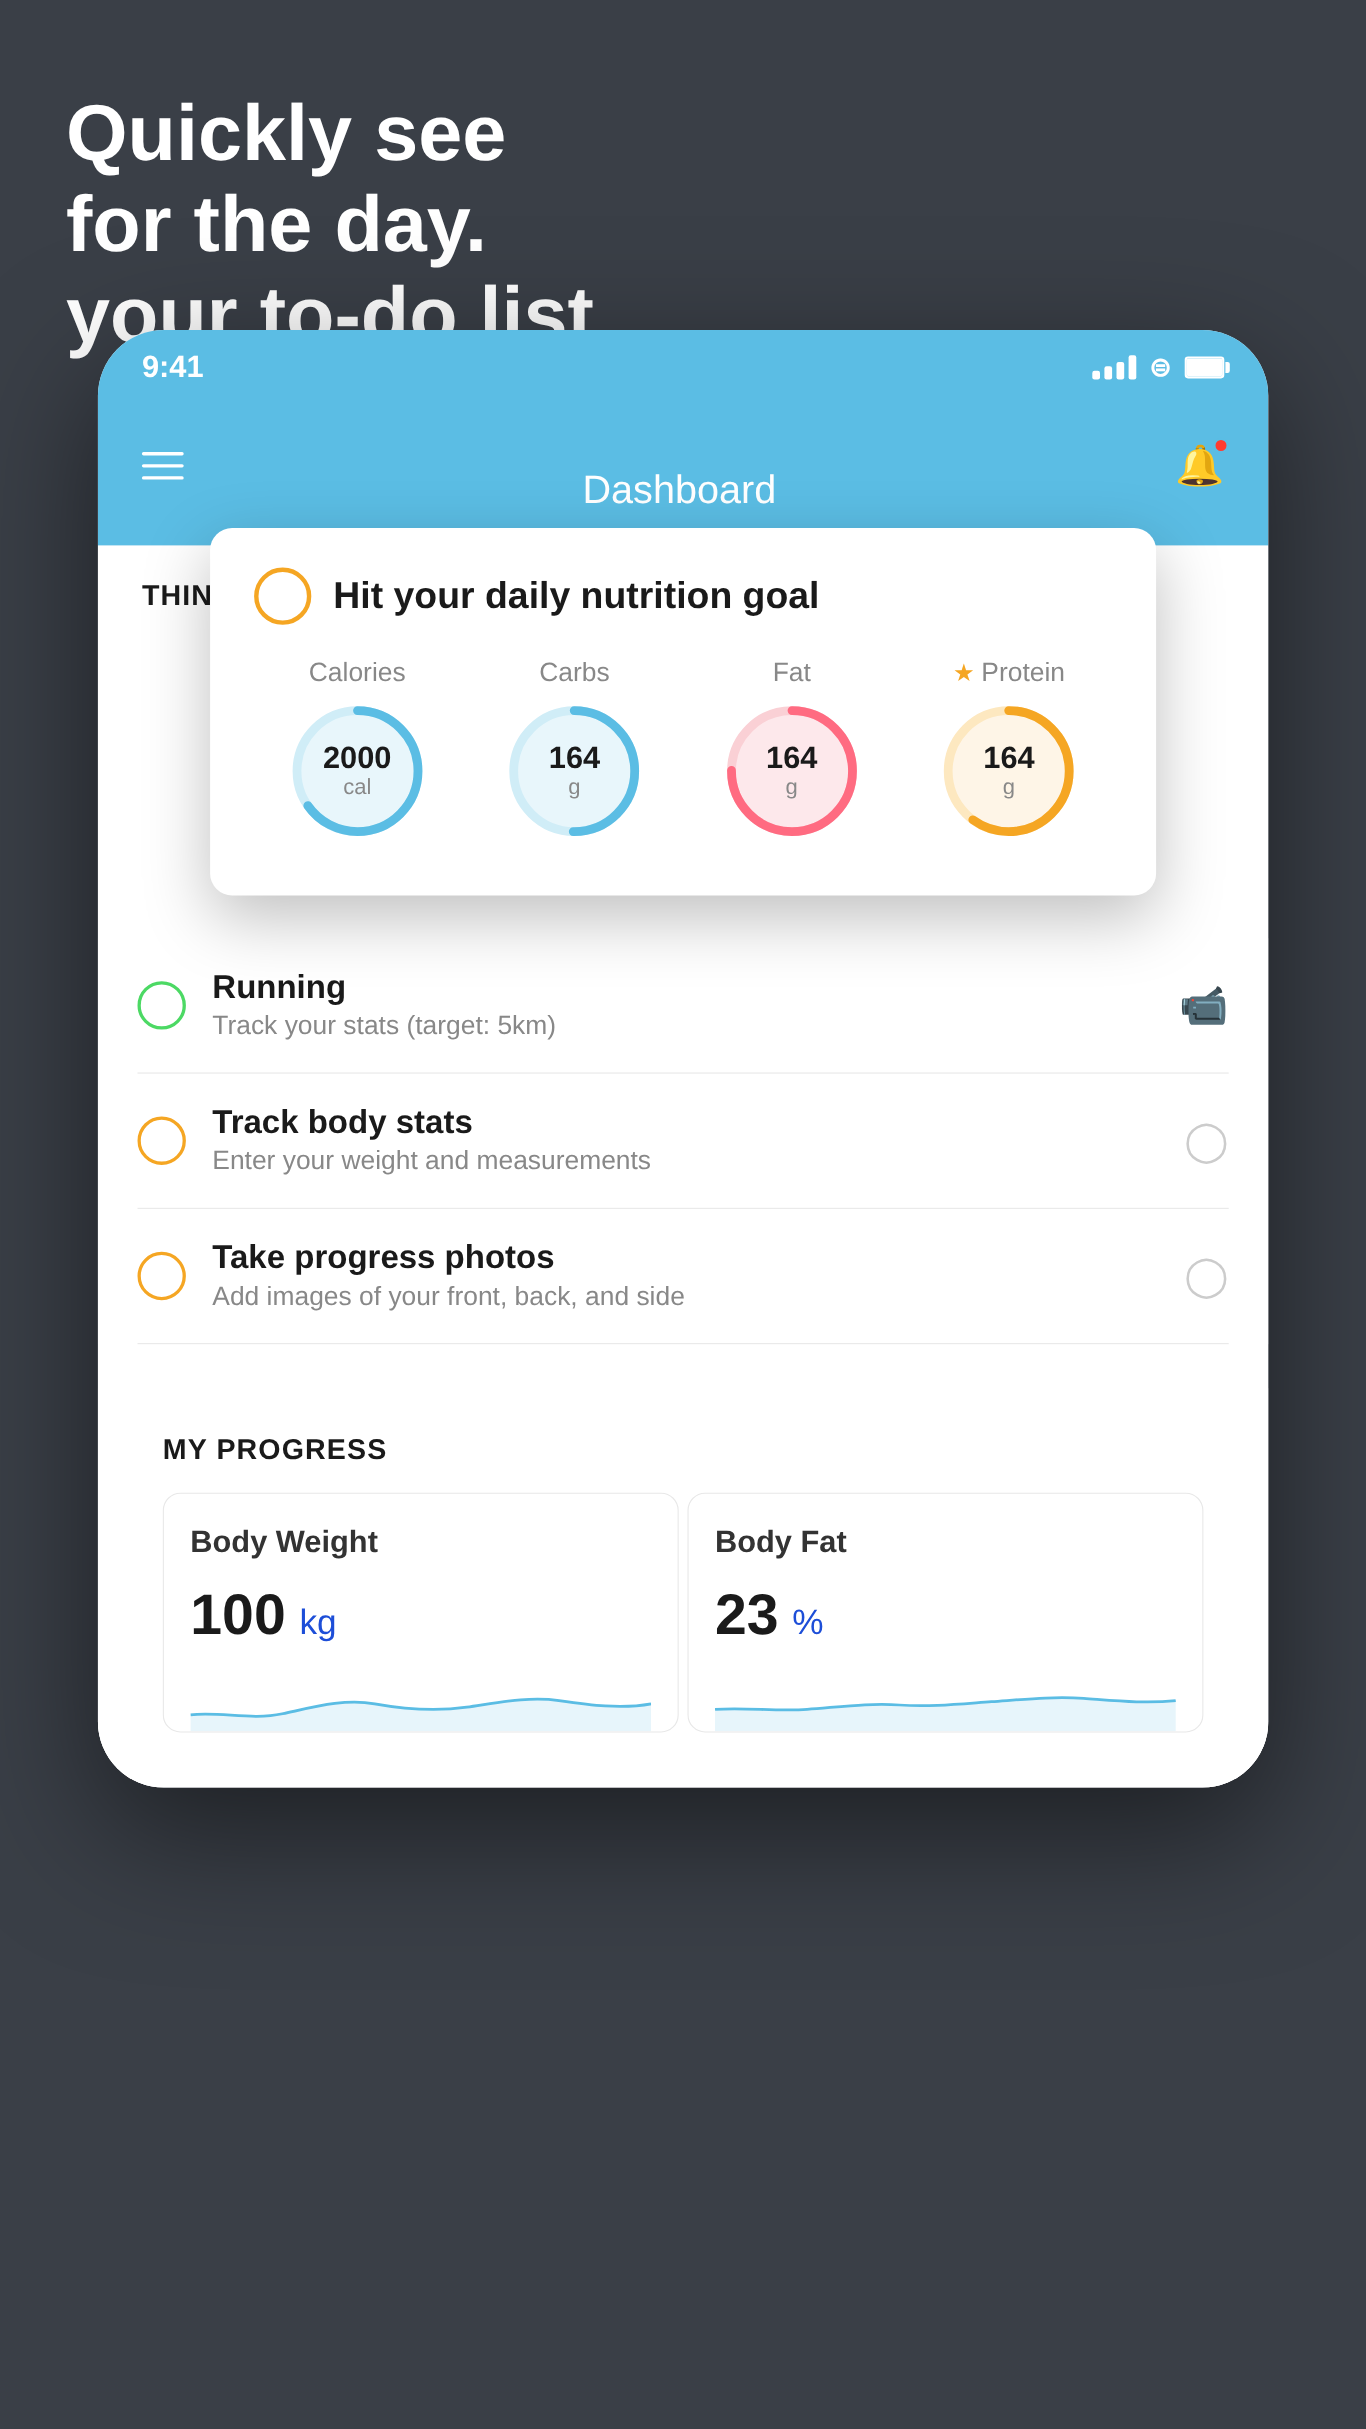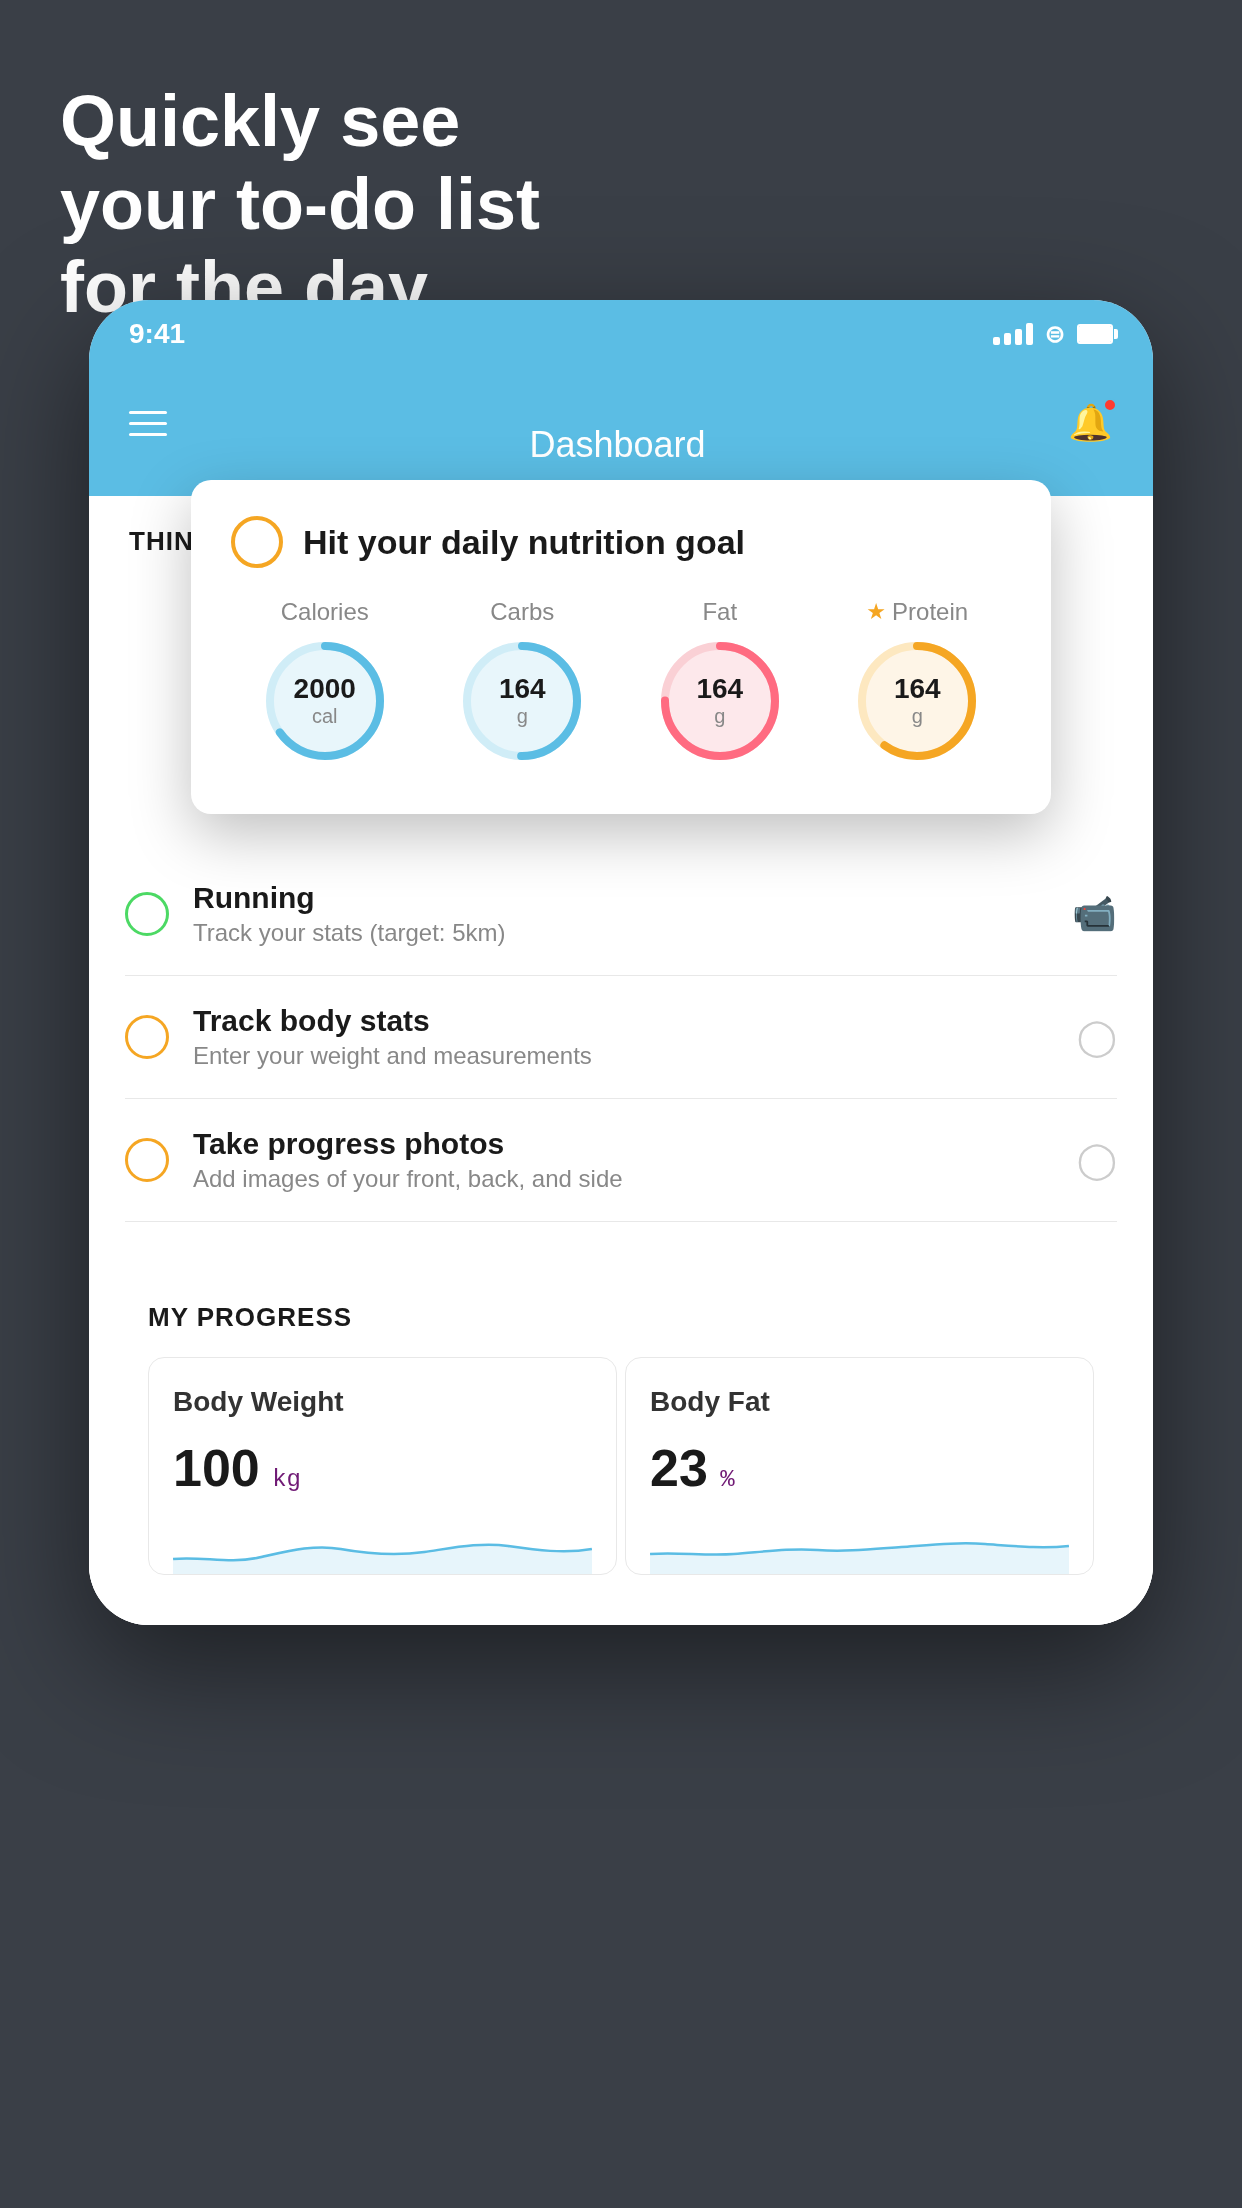--- a/index.html
+++ b/index.html
@@ -306,40 +306,39 @@
       font-weight: 600;
       color: #333;
       margin-bottom: 20px;
     }
     .progress-value {
       font-size: 52px;
       font-weight: 700;
       color: #1a1a1a;
     }
     .progress-unit {
-      font-size: 24px;
-      color: #701a75;
+      font-size: 32px;
+      color: #1d4ed8;
       font-weight: 400;
       margin-left: 8px;
-      font-family: Liberation Mono, monospace;
     }
     .mini-chart {
       margin-top: 16px;
       height: 60px;
       position: relative;
       overflow: hidden;
     }
   </style>
 </head>
 <body>
 
 <div class="bg-headline">
   <div>Quickly see</div>
+  <div>for the day.</div>
   <div>your to-do list</div>
-  <div>for the day.</div>
 </div>
 
 <div class="phone-wrapper">
   <div class="phone">
 
     <div class="status-bar">
       <span>9:41</span>
       <div class="status-right">
         <div class="signal-bars">
           <div class="bar bar1"></div>

